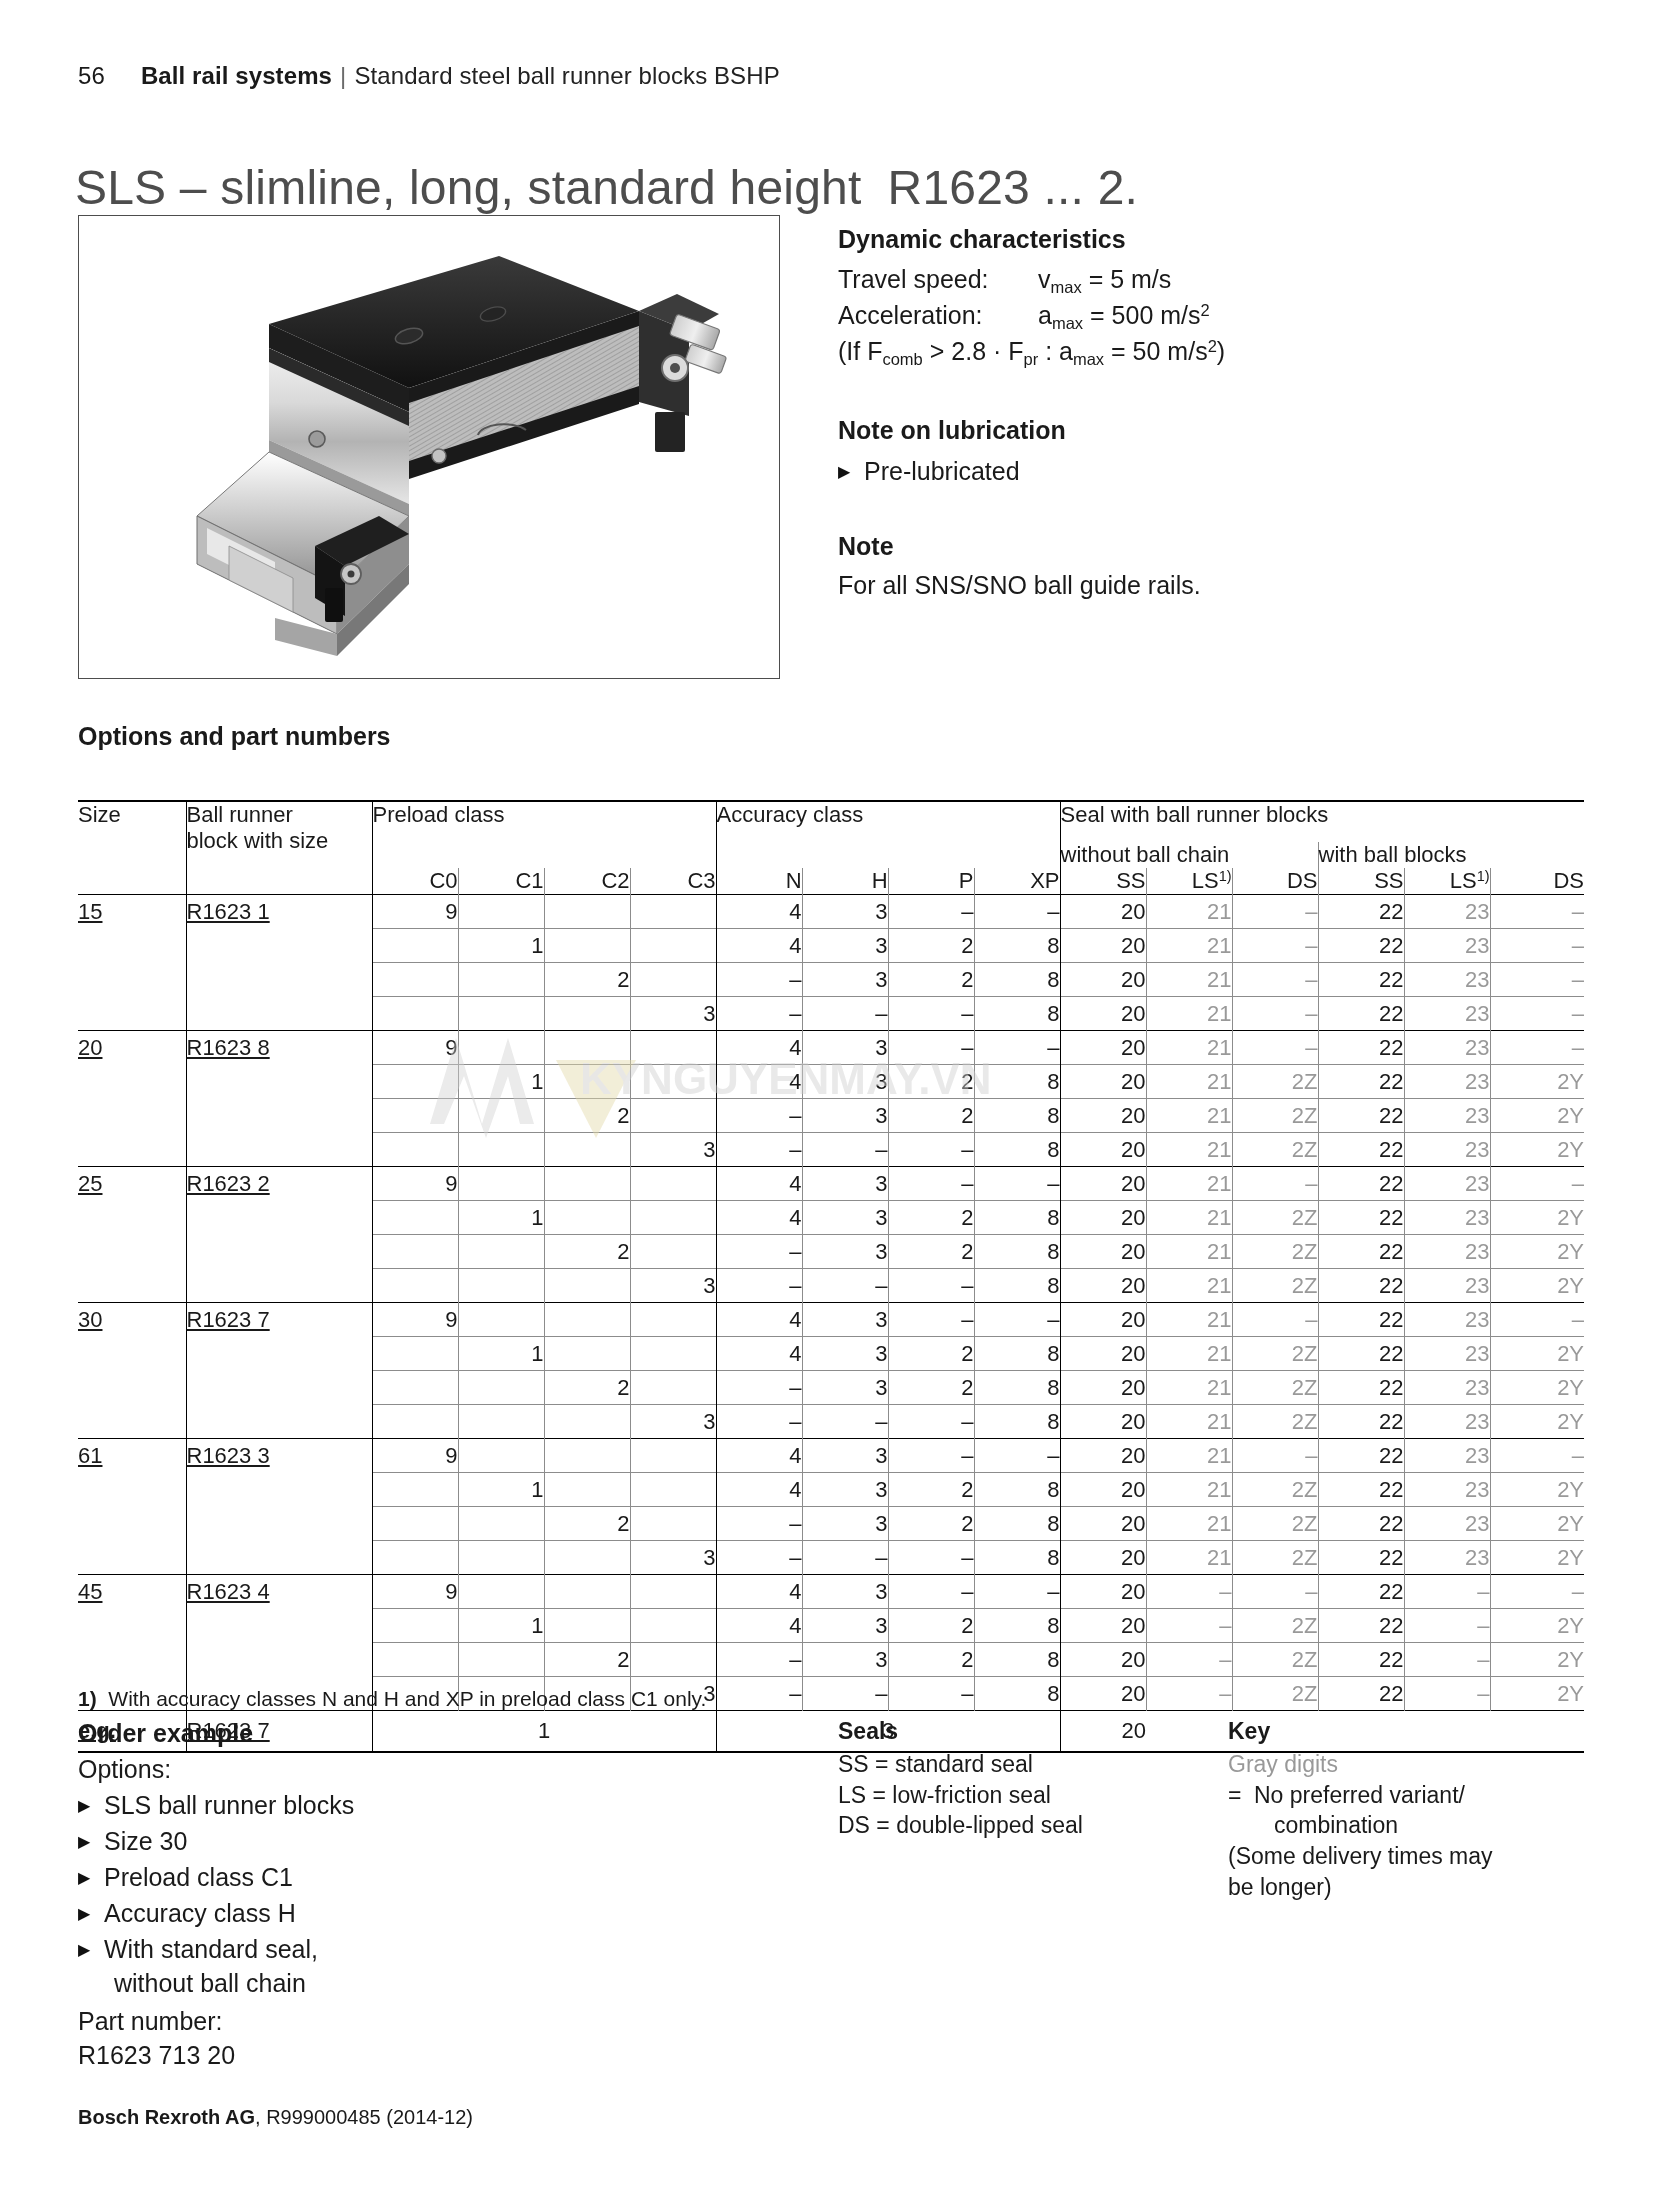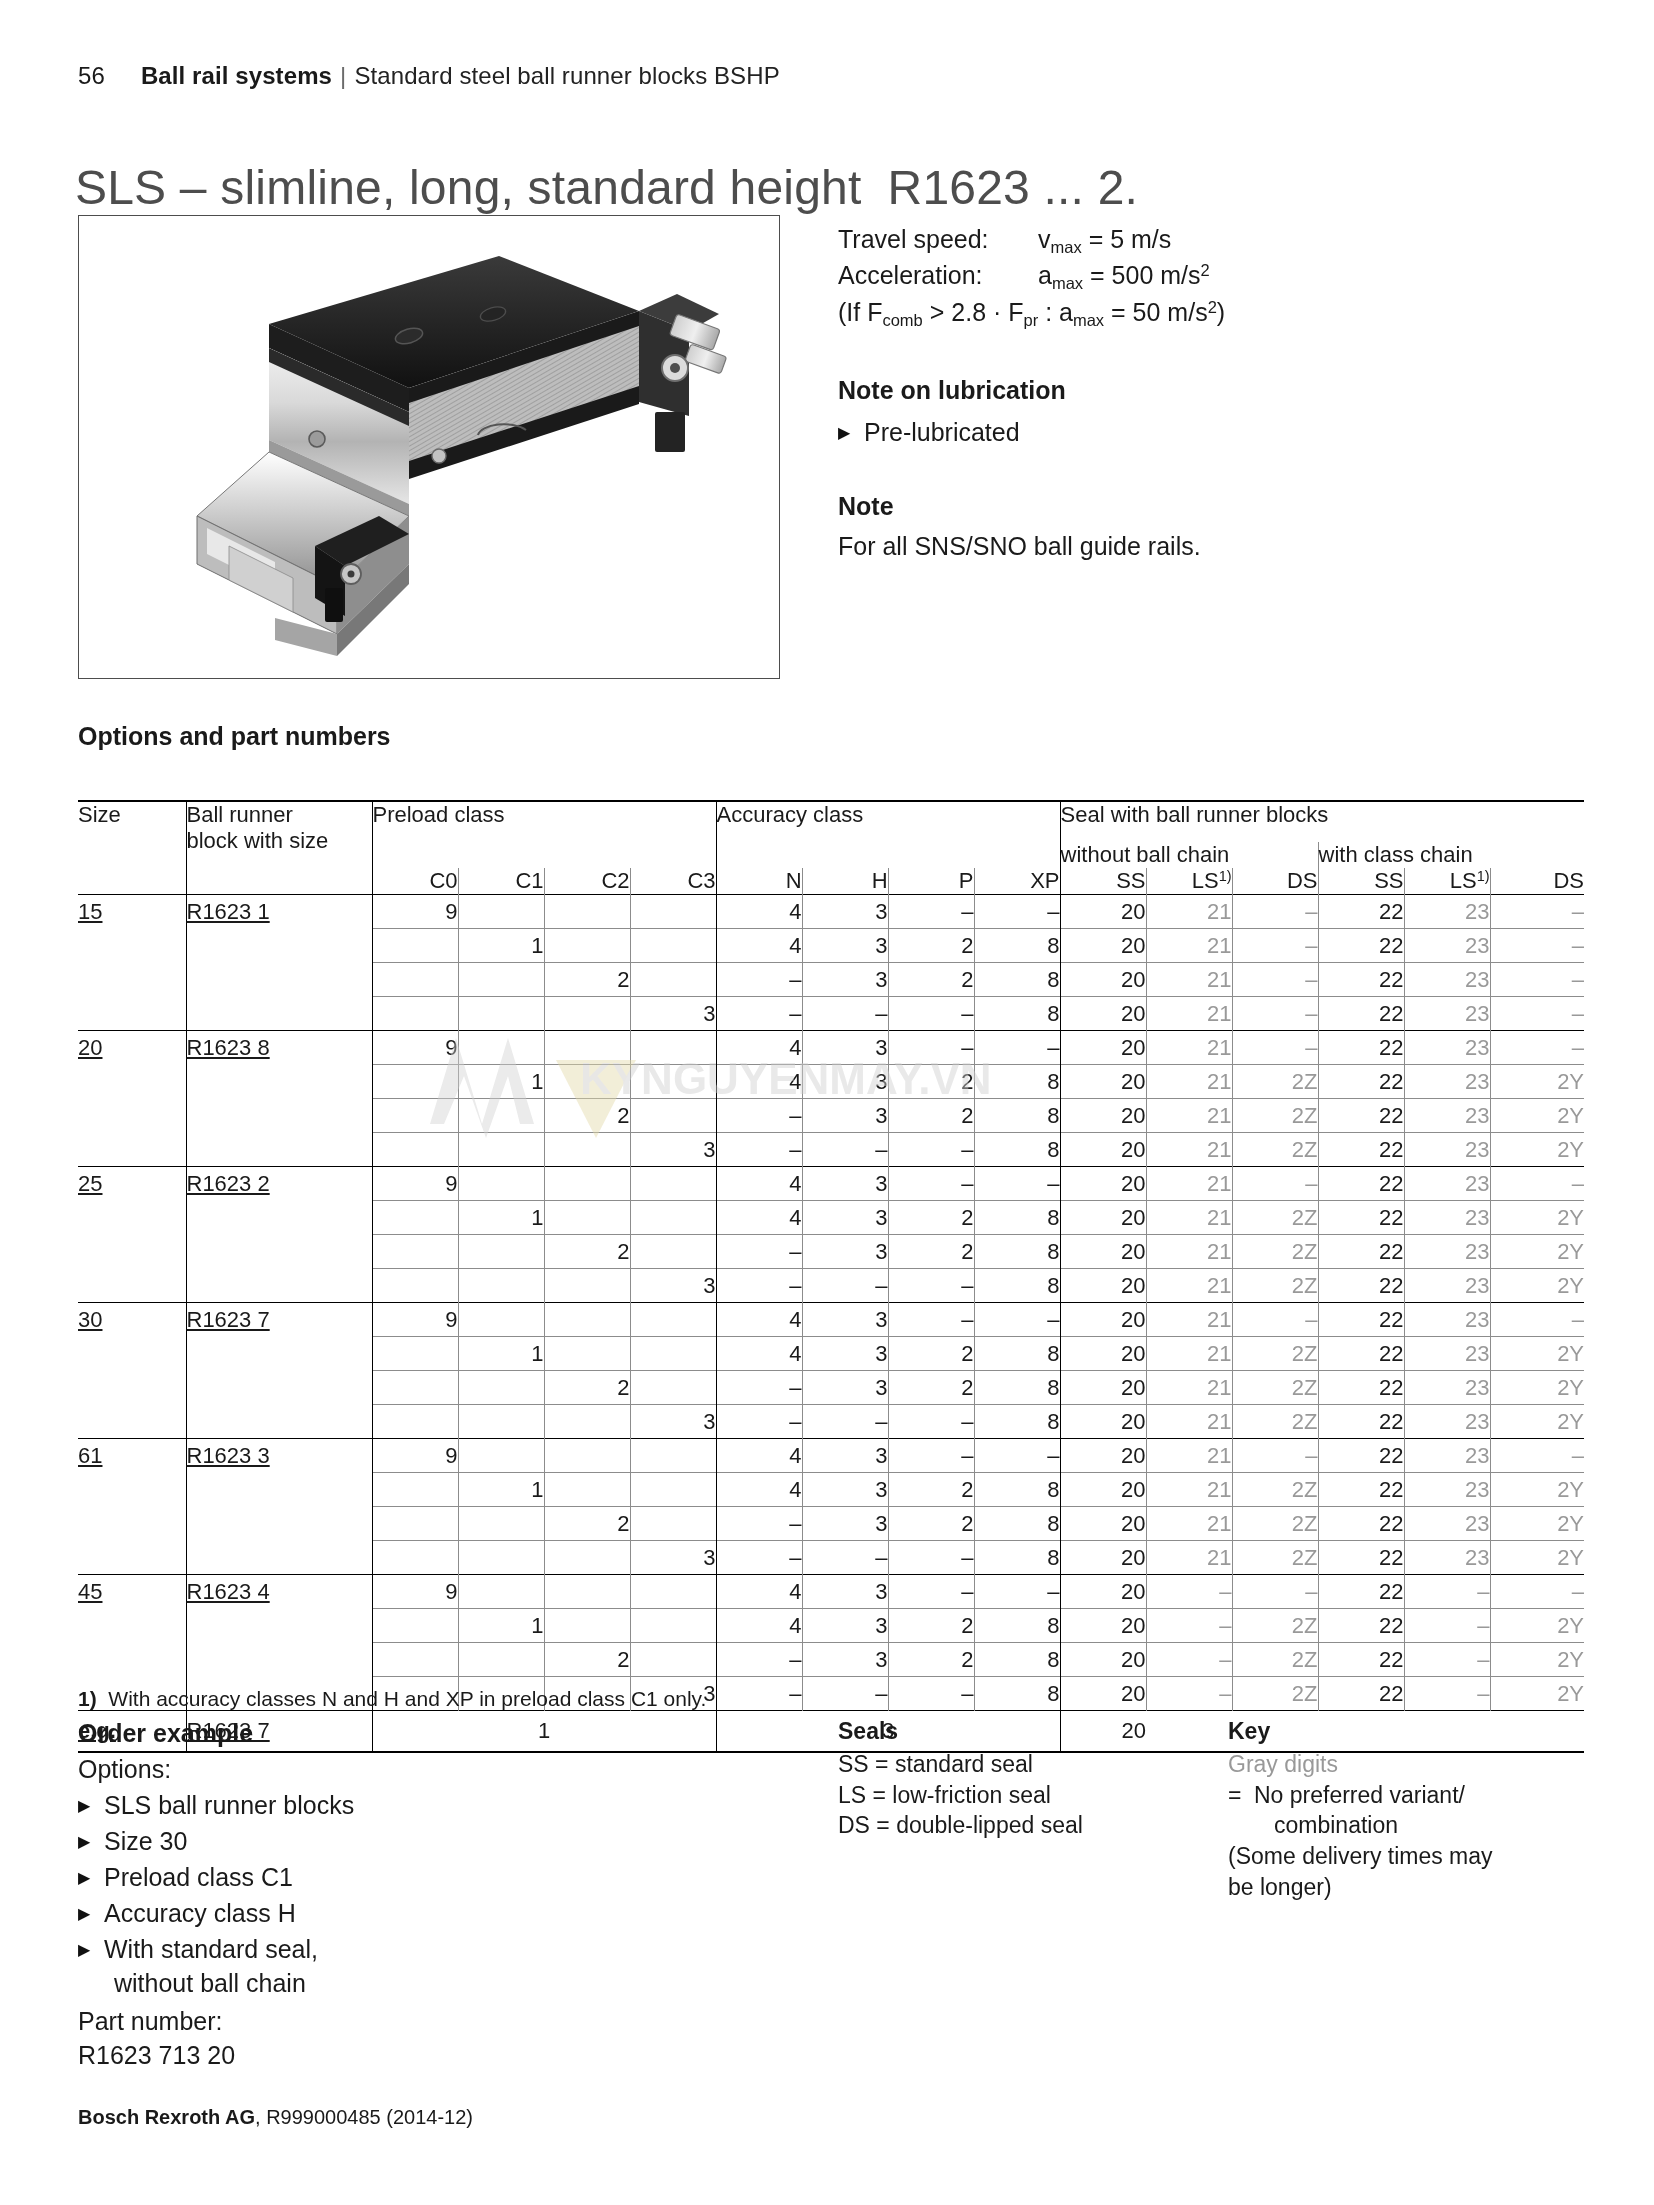--- a/index.html
+++ b/index.html
@@ -167,20 +167,21 @@
       <circle cx="272" cy="358" r="10" fill="#c6c6c6" stroke="#5e5e5e" stroke-width="1.8"></circle>
       <circle cx="272" cy="358" r="3.5" fill="#3b3b3b"></circle>
       <rect x="246" y="372" width="18" height="34" rx="2" fill="#0f0f0f"></rect>
 
       <polygon points="196,402 258,418 258,440 196,424" fill="#a5a5a5"></polygon>
       <polygon points="258,418 330,348 330,368 258,440" fill="#787878"></polygon>
     </svg>
   </div>
 
   <div class="rcol">
+    <h3>Dynamic characteristics</h3>
     <div class="row">
       <span class="lbl">Travel speed:</span><span>v</span><sub>max</sub>&nbsp;<span>= 5 m/s</span>
     </div>
     <div class="row">
       <span class="lbl">Acceleration:</span><span>a</span><sub>max</sub>&nbsp;<span>= 500 m/s</span><sup>2</sup>
     </div>
     <div class="row">
       <span>(If F</span><sub>comb</sub><span> &gt; 2.8 · F</span><sub>pr</sub><span> : a</span><sub>max</sub><span> = 50 m/s</span><sup>2</sup><span>)</span>
     </div>
 
@@ -225,21 +226,21 @@
           <span>block with size</span>
         </th>
         <th colspan="4" class="vl">Preload class</th>
         <th colspan="4" class="vl">Accuracy class</th>
         <th colspan="6" class="vl">Seal with ball runner blocks</th>
       </tr>
       <tr class="hd">
         <th colspan="4" class="vl"></th>
         <th colspan="4" class="vl"></th>
         <th colspan="3" class="vl">without ball chain</th>
-        <th colspan="3" class="vlg">with class chain</th>
+        <th colspan="3" class="vlg">with ball blocks</th>
       </tr>
       <tr class="subhd">
         <th class="vl">C0</th>
         <th class="vlg">C1</th>
         <th class="vlg">C2</th>
         <th class="vlg">C3</th>
         <th class="vl">N</th>
         <th class="vlg">H</th>
         <th class="vlg">P</th>
         <th class="vlg">XP</th>

